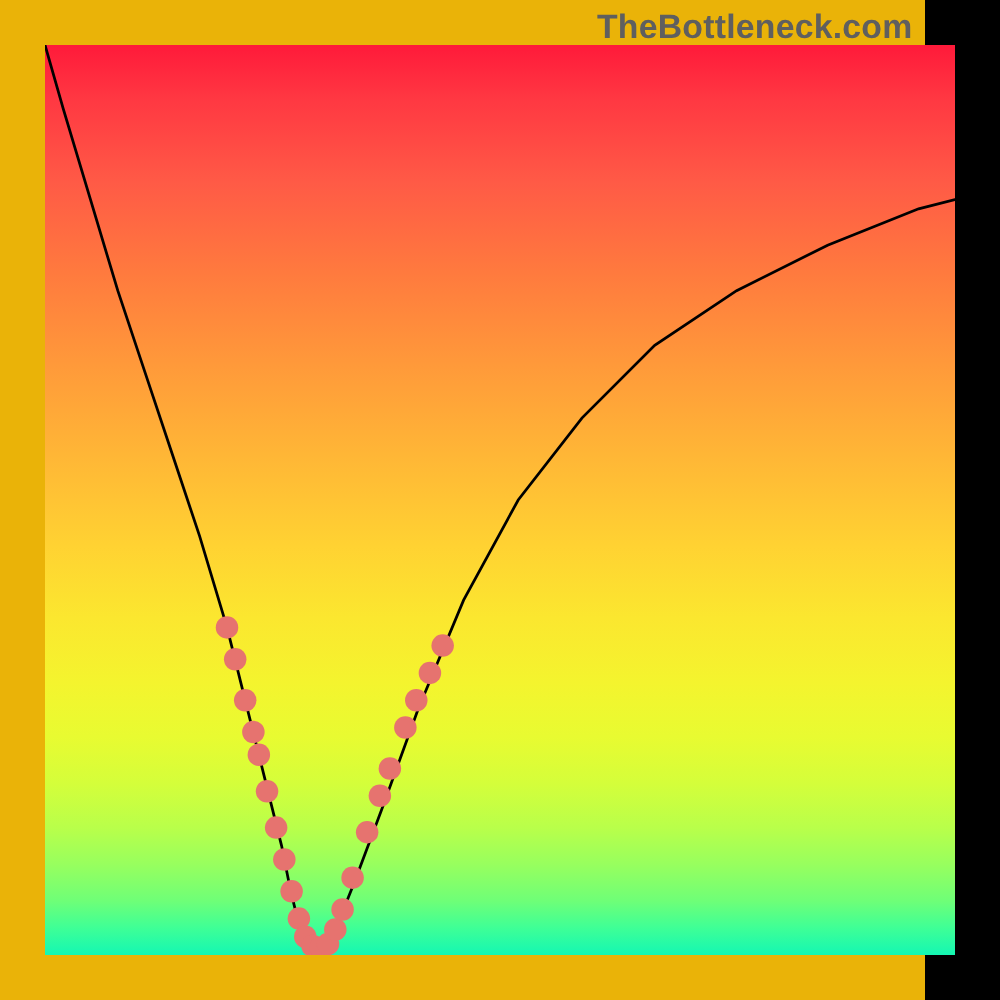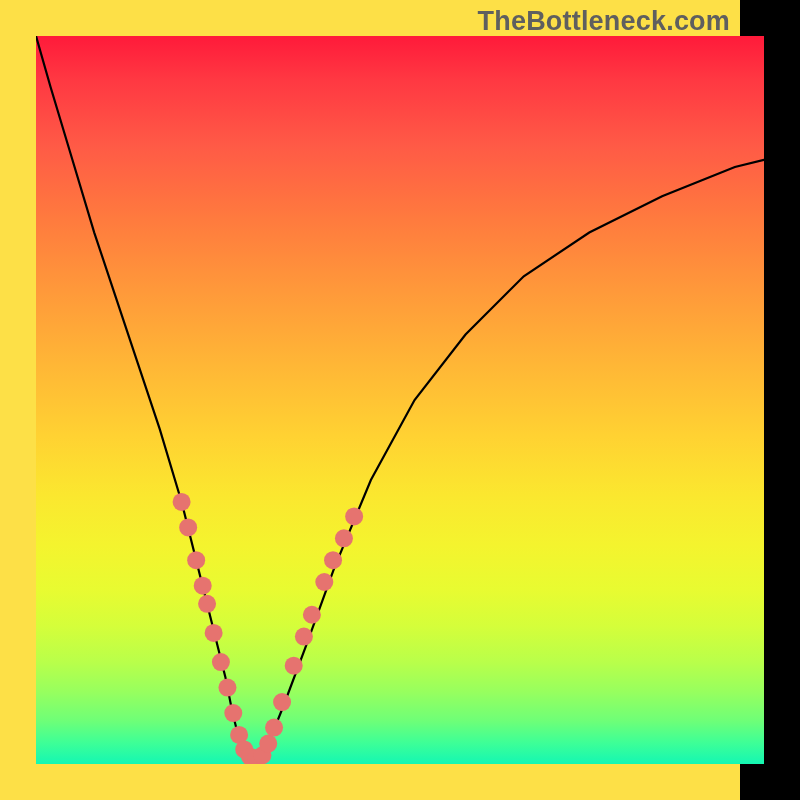--- a/index.html
+++ b/index.html
@@ -10,21 +10,21 @@
     overflow: hidden;
     background: #000;
     font-family: Arial, Helvetica, sans-serif;
   }
   .frame {
     position: absolute;
     top: 0;
     left: 0;
     width: 740px;
     height: 800px;
-    background: #fde047;
+    background: #eab308;
   }
   .plot {
     position: absolute;
     top: 36px;
     left: 36px;
     width: 728px;
     height: 728px;
     
     background: linear-gradient(to bottom,
       #ff1a3a 0%,

